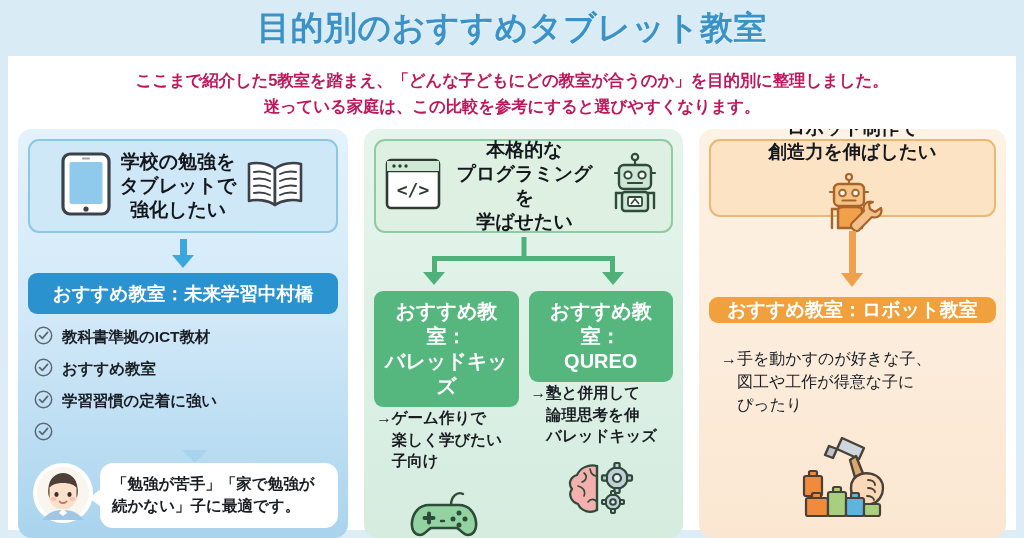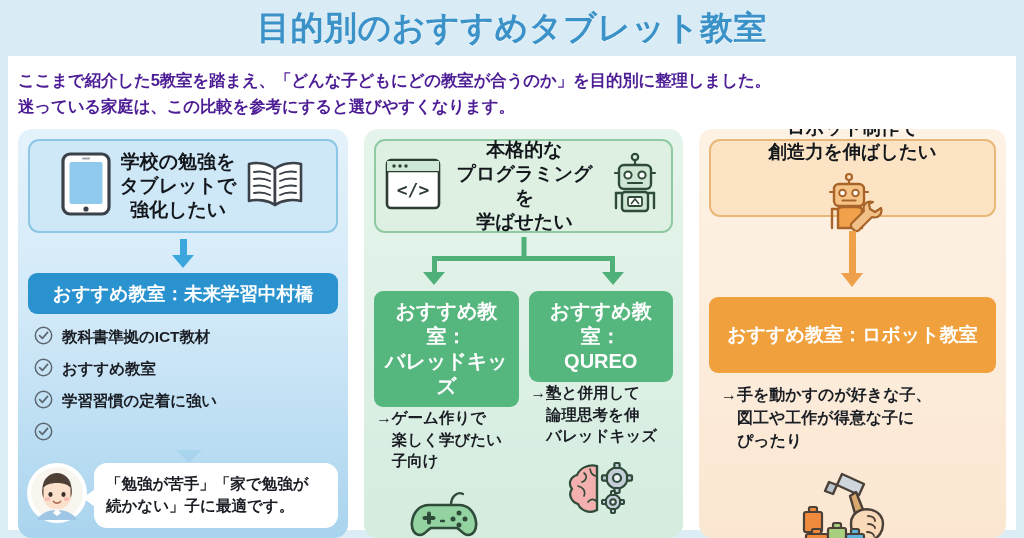--- a/index.html
+++ b/index.html
@@ -44,22 +44,22 @@
     left: 8px;
     top: 56px;
     width: 1008px;
     height: 474px;
     background: #ffffff;
     box-sizing: border-box;
     padding: 12px 10px 8px 10px;
   }
 
   .lead {
-    text-align: left;
-    color: #4c1d95;
+    text-align: center;
+    color: #be185d;
     font-size: 16.5px;
     font-weight: 700;
     line-height: 1.55;
     letter-spacing: -0.2px;
   }
 
   
   .columns {
     display: flex;
     gap: 16px;
@@ -160,36 +160,36 @@
     line-height:1.25;
     white-space: pre-line;
   }
   .badge-blue {
     background:#2a93cf; font-size:18.5px; padding:9px 6px;
   }
   .badge-green {
     background:#56b77e; font-size:20px; padding:8px 6px;
   }
   .badge-orange {
-    background:#f0a03c; font-size:19px; padding:26px 6px;
+    background:#f0a03c; font-size:19px; padding:1px 6px;
   }
 
   
   .checklist { margin: 12px 0 0 6px; }
   .check-item {
     display:flex; align-items:center; gap:9px;
     margin-bottom: 9px;
     font-size: 15.5px; font-weight:700; color:#1a1e24;
     letter-spacing: -0.1px;
   }
   .check-ic { flex: 0 0 auto; }
 
   
   .bubble-row {
-    position:absolute; left:8px; right:10px; bottom:10px;
+    position:absolute; left:14px; right:10px; bottom:10px;
     display:flex; align-items:center; gap:6px;
   }
   .bubble-caret {
     position:absolute; left:150px; top:-12px;
     width:0;height:0;
     border-left:13px solid transparent;
     border-right:13px solid transparent;
     border-top:13px solid #a9d4ee;
   }
   .avatar { flex:0 0 auto; }
@@ -216,22 +216,22 @@
   .subcol { flex:1 1 0; min-width:0; }
   .subdesc {
     font-size: 15.5px; font-weight:700; color:#1a1e24;
     line-height:1.38; white-space:pre-line;
     text-align:left; padding-left:2px;
   }
   .subicon { display:flex; justify-content:center; margin-top:14px; }
 
   
   .odesc {
-    margin-top:10px; margin-left:12px;
-    font-size:16px; font-weight:700; color:#1a1e24;
+    margin-top:24px; margin-left:12px;
+    font-size:16px; font-weight:400; color:#1a1e24;
     line-height:1.45; white-space:pre-line;
   }
   .oicon { display:flex; justify-content:center; margin-top:14px; }
 </style>
 </head>
 <body>
 
 <div id="page">
 
   <div class="title-bar">

